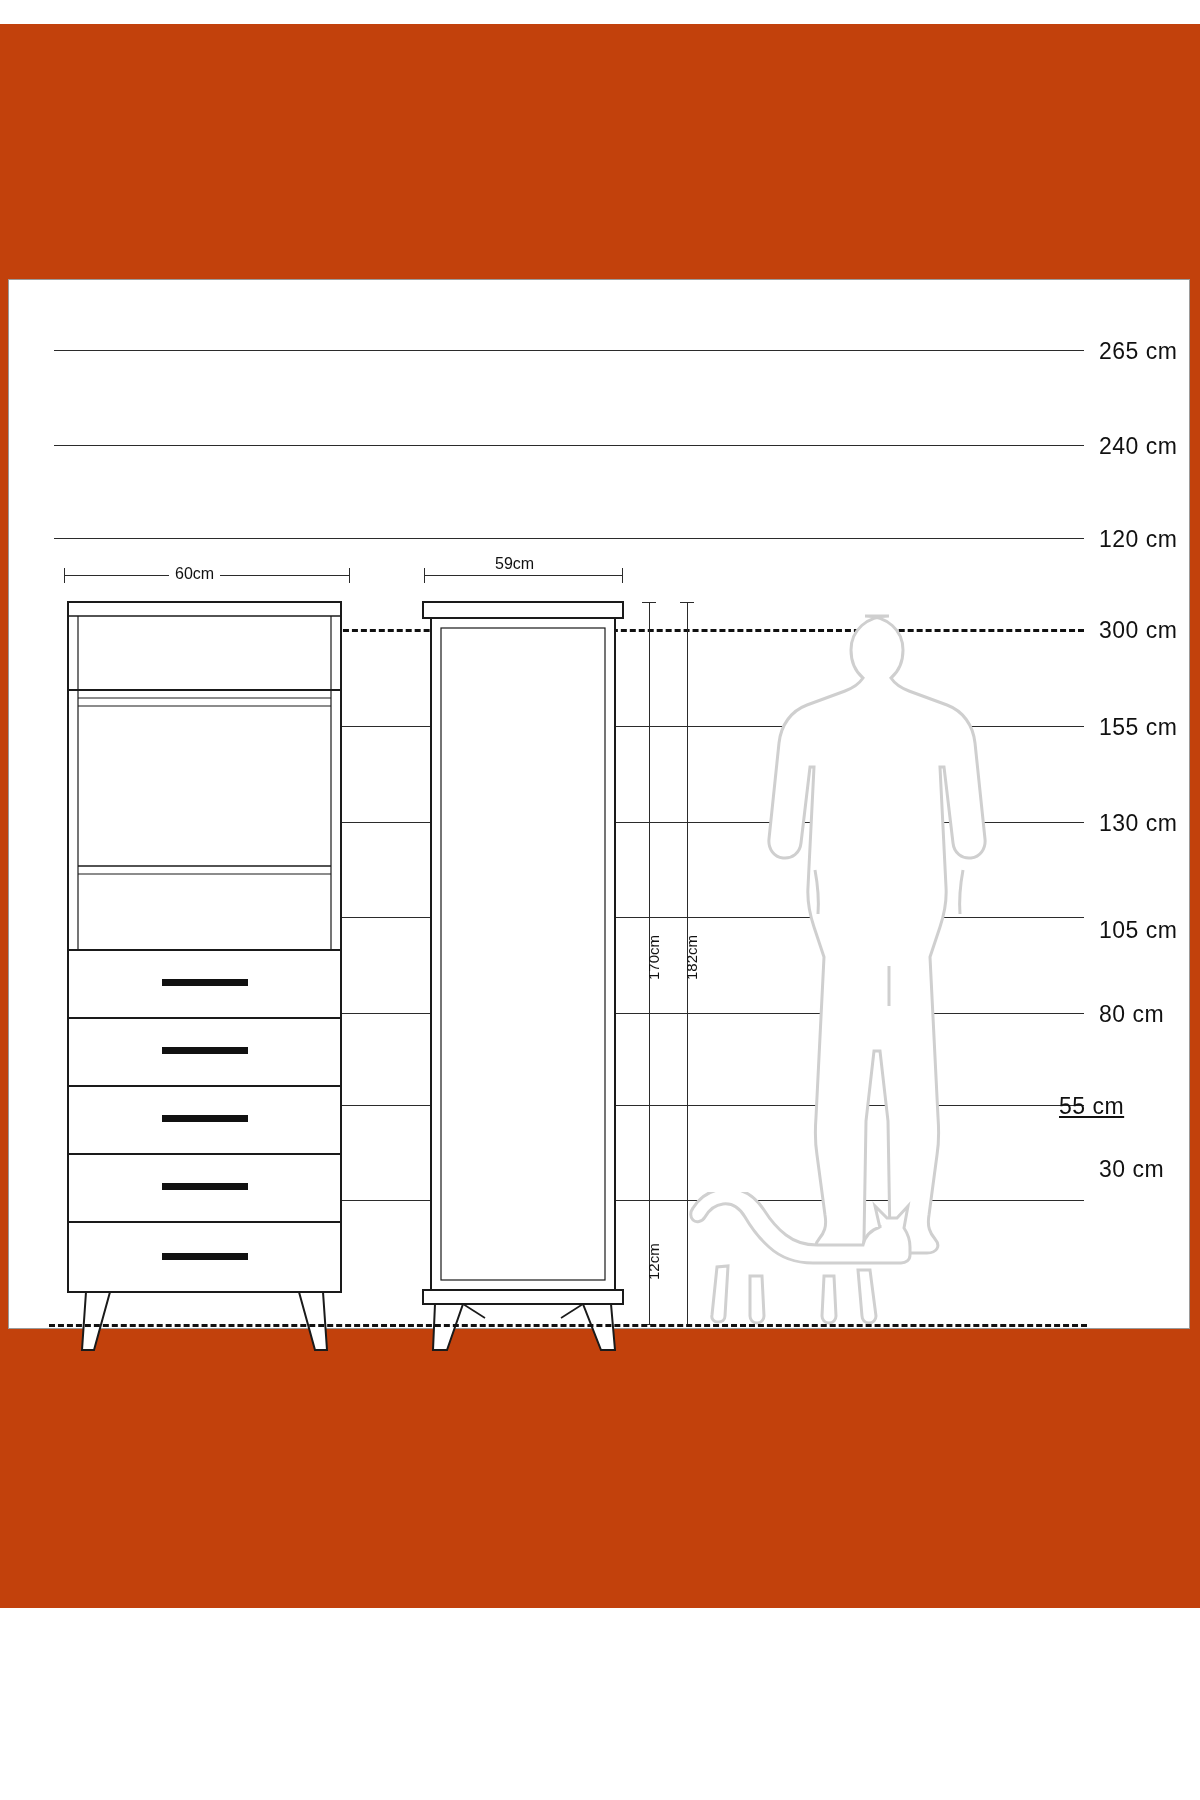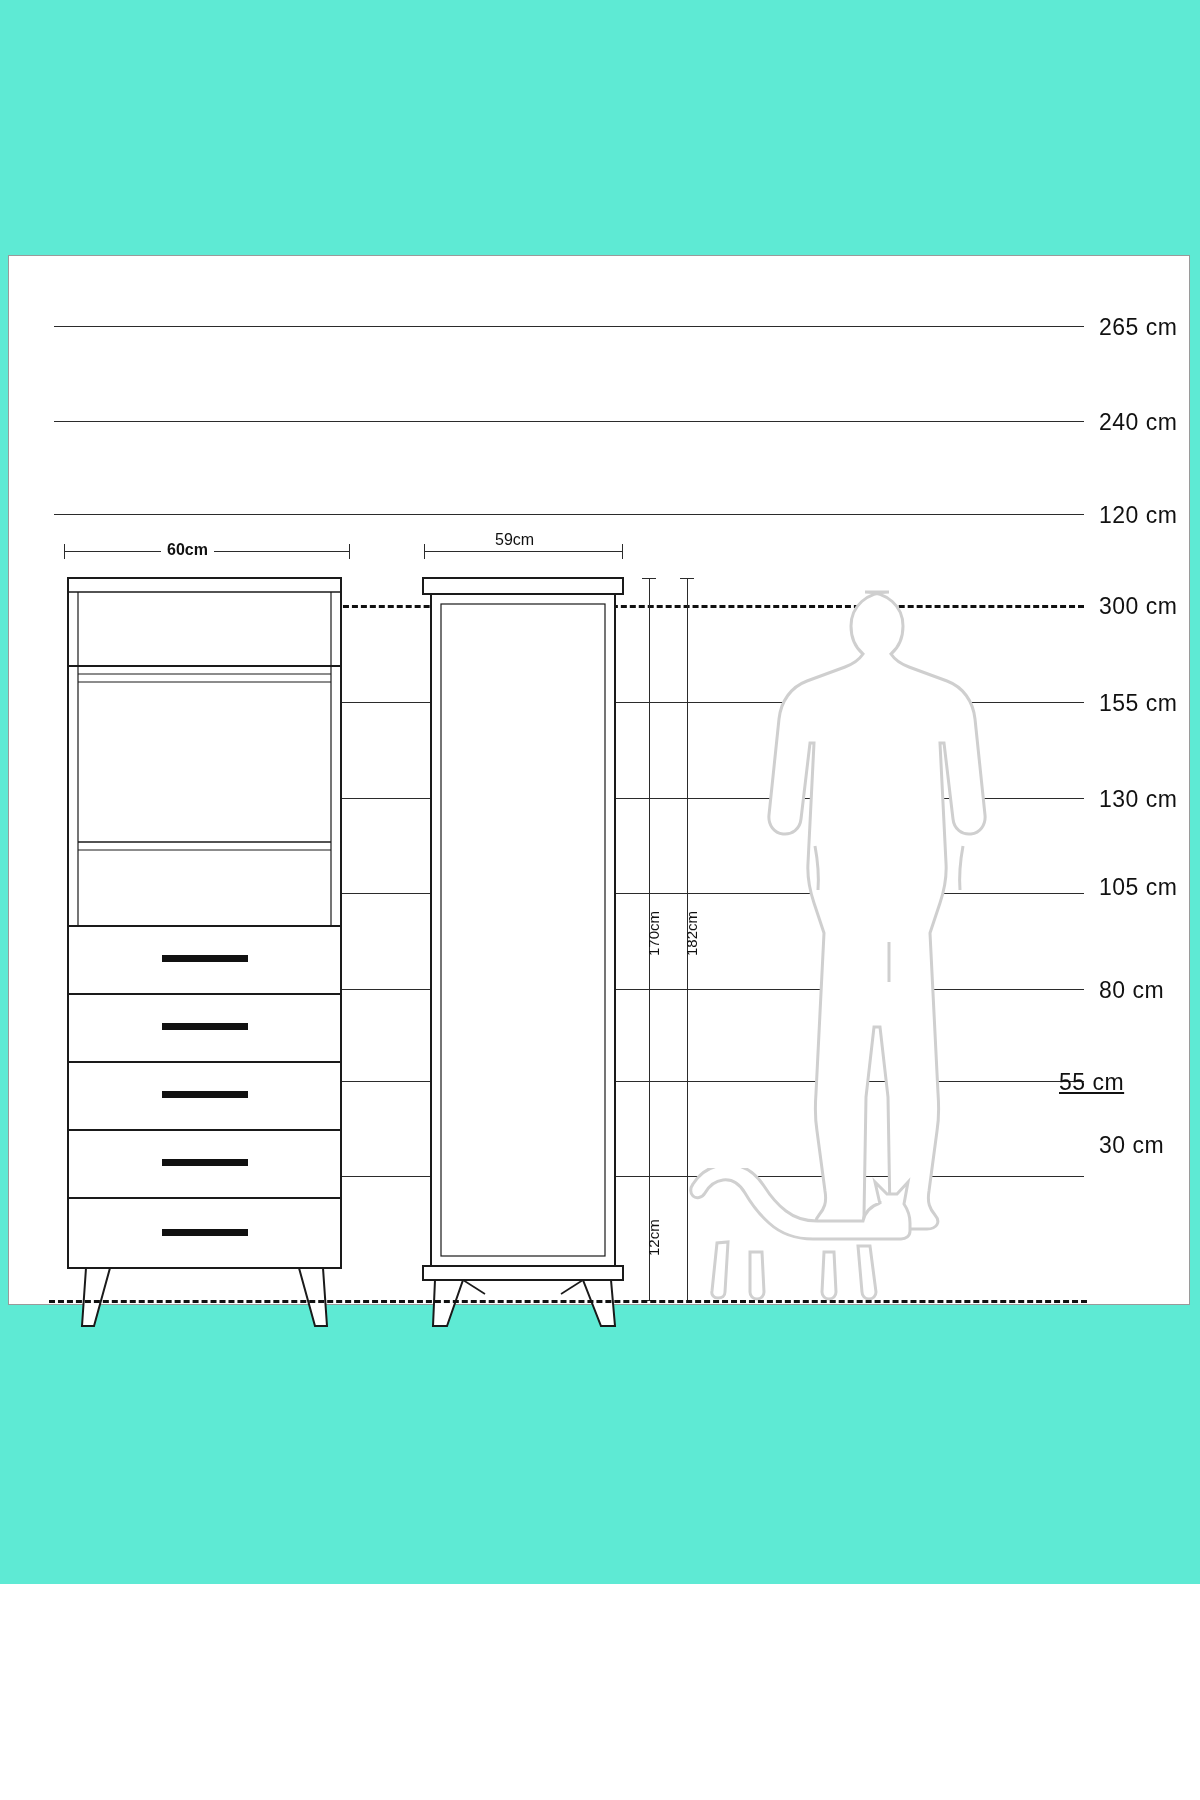--- a/index.html
+++ b/index.html
@@ -1,17 +1,17 @@
 <!DOCTYPE html>
 <html><head>
 <meta charset="utf-8">
 <style>
   html,body{margin:0;padding:0;background:#ffffff;}
   body{width:1200px;height:1800px;font-family:"Liberation Sans",sans-serif;color:#1a1a1a;}
-  #stage{position:relative;width:1200px;height:1584px;overflow:hidden;background:#5eead4;}
+  #stage{position:relative;width:1200px;height:1584px;overflow:hidden;background:#c2410c;margin-top:24px;}
   #frame{position:absolute;left:8px;top:255px;width:1182px;height:1050px;border:1px solid #9a9a9a;background:#fff;box-sizing:border-box;}
   .hline{position:absolute;height:0;border-top:1px solid #2b2b2b;}
   .hlabel{position:absolute;font-size:23px;color:#111;letter-spacing:.5px;white-space:nowrap;}
   .vline{position:absolute;width:0;border-left:1px solid #2b2b2b;}
   .dim-h{position:absolute;height:0;border-top:1px solid #2b2b2b;}
   .dim-tick{position:absolute;width:0;border-left:1px solid #2b2b2b;}
   .dim-label{position:absolute;font-size:16px;background:#fff;padding:0 6px;color:#111;white-space:nowrap;}
   .vlabel{position:absolute;font-size:15px;color:#111;white-space:nowrap;transform:rotate(-90deg);transform-origin:left top;}
   .floor{position:absolute;height:0;border-top:3px dashed #111;}
   .ceil-dash{position:absolute;height:0;border-top:3px dashed #111;}
@@ -35,35 +35,35 @@
     <div class="ceil-dash" style="left:325px;top:349px;width:750px;"></div>
     <div class="hlabel" style="left:1090px;top:337px;">300 cm</div>
 
     <div class="hline" style="left:325px;top:446px;width:750px;"></div>
     <div class="hlabel" style="left:1090px;top:434px;">155 cm</div>
 
     <div class="hline" style="left:325px;top:542px;width:750px;"></div>
     <div class="hlabel" style="left:1090px;top:530px;">130 cm</div>
 
     <div class="hline" style="left:325px;top:637px;width:750px;"></div>
-    <div class="hlabel" style="left:1090px;top:618px;">105 cm</div>
+    <div class="hlabel" style="left:1090px;top:637px;">105 cm</div>
 
     <div class="hline" style="left:325px;top:733px;width:750px;"></div>
     <div class="hlabel" style="left:1090px;top:721px;">80 cm</div>
 
     <div class="hline" style="left:325px;top:825px;width:750px;"></div>
     <div class="hlabel" style="left:1050px;top:813px;text-decoration:underline;">55 cm</div>
 
     <div class="hline" style="left:325px;top:920px;width:750px;"></div>
     <div class="hlabel" style="left:1090px;top:876px;">30 cm</div>
 
     <div class="dim-h" style="left:55px;top:295px;width:285px;"></div>
     <div class="dim-tick" style="left:55px;top:288px;height:15px;"></div>
     <div class="dim-tick" style="left:340px;top:288px;height:15px;"></div>
-    <div class="dim-label" style="left:152px;top:285px;font-weight:bold;">60cm</div>
+    <div class="dim-label" style="left:160px;top:285px;">60cm</div>
 
     <div class="dim-h" style="left:415px;top:295px;width:198px;"></div>
     <div class="dim-tick" style="left:415px;top:288px;height:15px;"></div>
     <div class="dim-tick" style="left:613px;top:288px;height:15px;"></div>
     <div class="dim-label" style="left:480px;top:275px;">59cm</div>
 
     <svg width="300" height="760" viewBox="0 0 300 760" style="position:absolute;left:55px;top:318px;">
 
       <rect x="4" y="4" width="273" height="690" fill="#ffffff" stroke="#1a1a1a" stroke-width="2"></rect>
 

